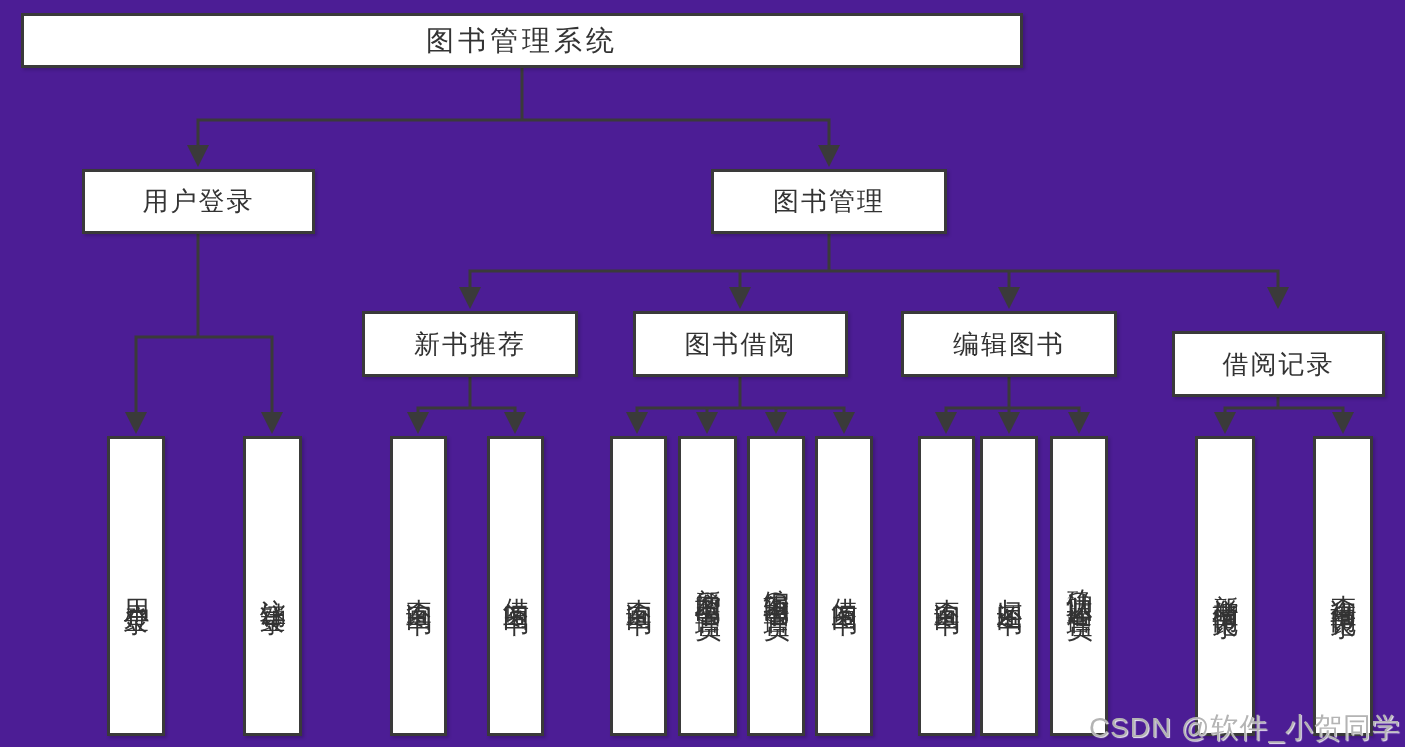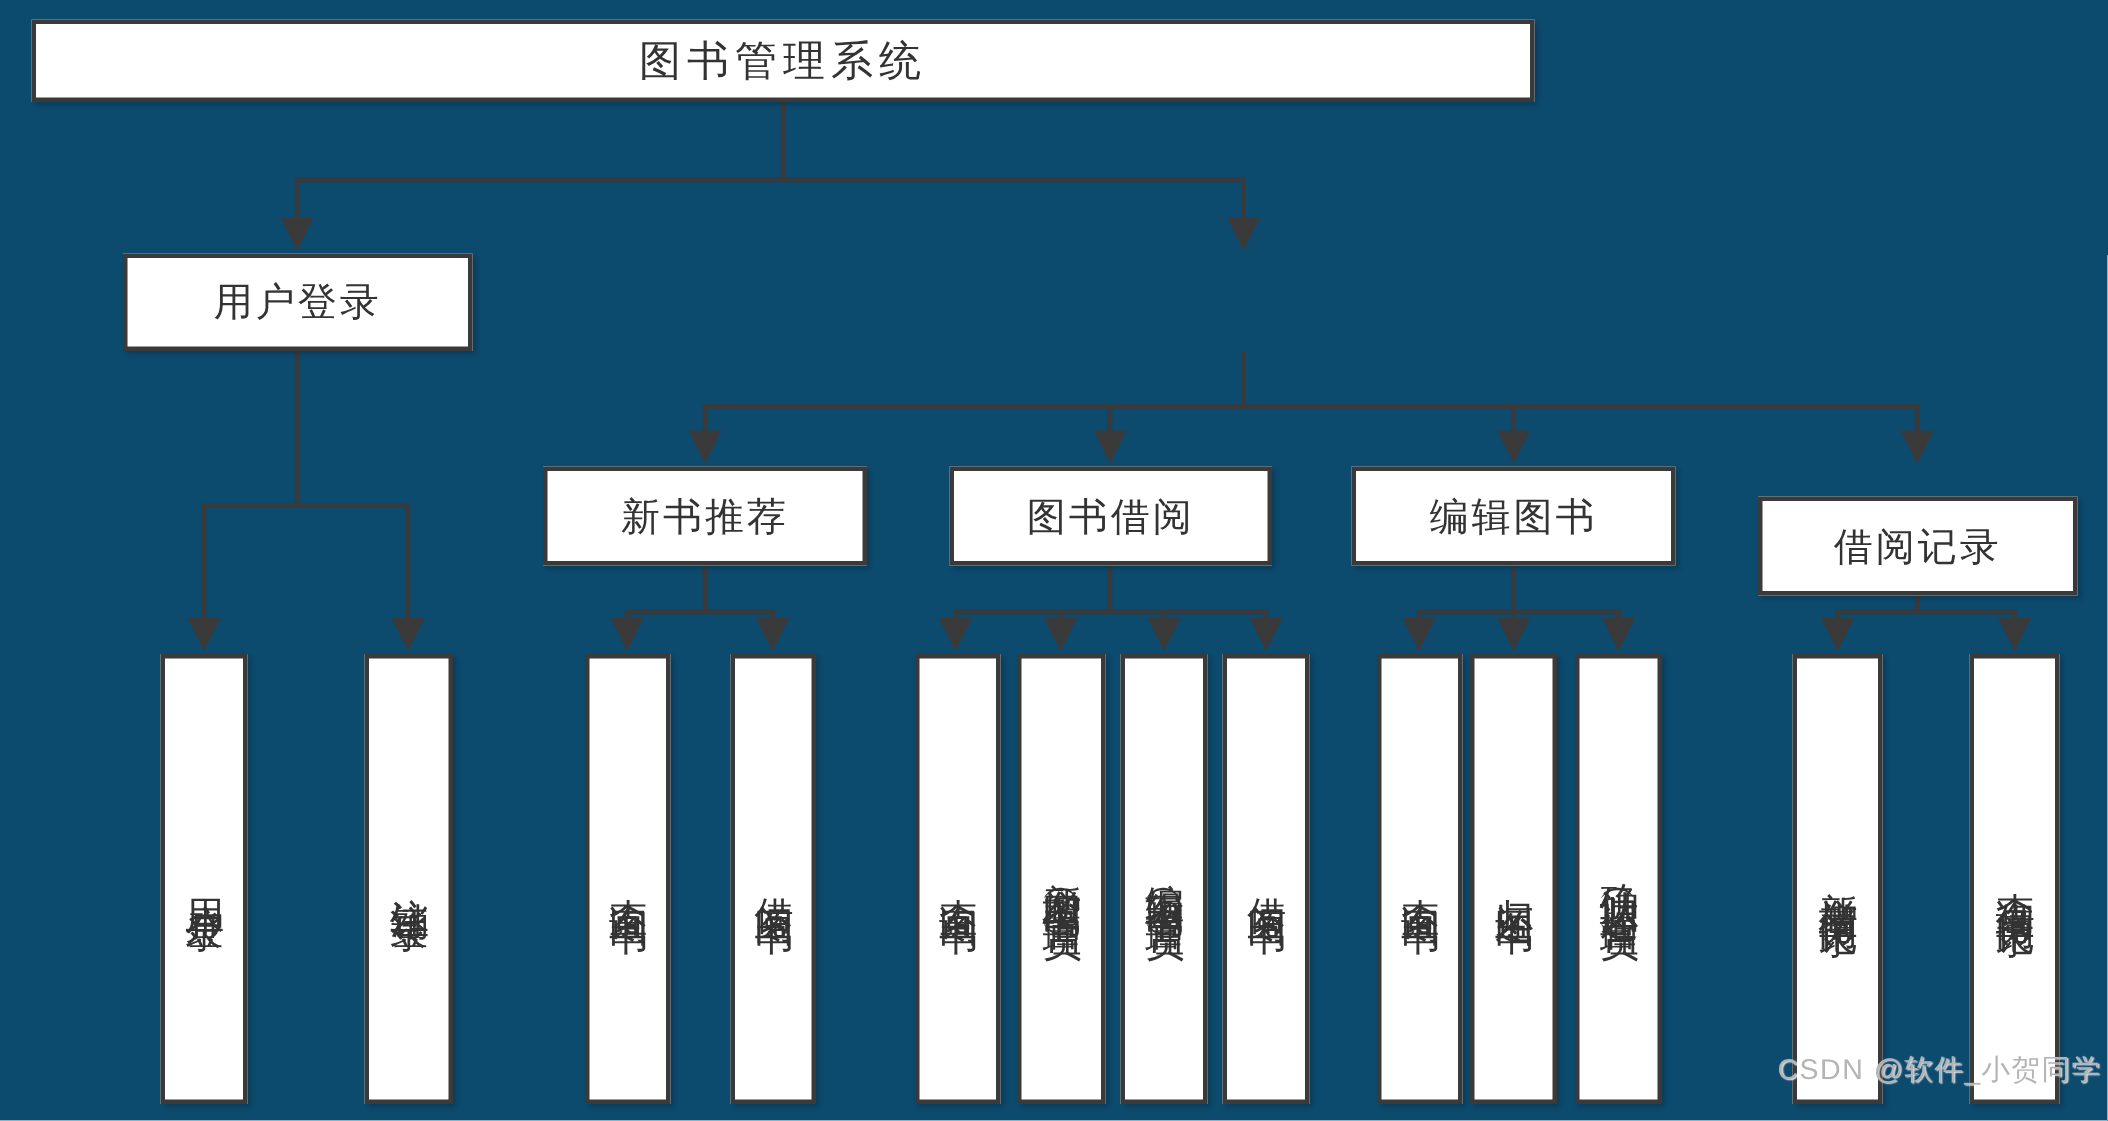--- a/index.html
+++ b/index.html
@@ -1,20 +1,20 @@
 <!DOCTYPE html>
 <html><head>
 <meta charset="utf-8">
 <style>
   html, body { margin: 0; padding: 0; background: #ffffff; }
   .stage {
     position: relative;
     width: 1405px;
     height: 747px;
-    background: #0c4a6e;
+    background: #4c1d95;
     font-family: "Liberation Sans", sans-serif;
     color: #333333;
     overflow: hidden;
   }
   .connectors {
     position: absolute;
     left: 0; top: 0;
     width: 1405px; height: 747px;
     z-index: 1;
   }
@@ -44,23 +44,23 @@
   .leaf {
     writing-mode: vertical-rl;
     text-orientation: mixed;
     font-size: 26px;
     letter-spacing: 4px;
     line-height: 1.15;
   }
   .watermark {
     position: absolute;
     right: 4px;
-    bottom: 21px;
+    bottom: 0;
     z-index: 3;
-    font-size: 19px;
+    font-size: 28px;
     letter-spacing: 1px;
     color: #b4b4b4;
     text-shadow: 1px 1px 1px rgba(255,255,255,0.9);
     white-space: nowrap;
   }
 </style>
 </head>
 <body>
 
 <div class="stage">
@@ -109,20 +109,21 @@
 
     <path d="M1278 377 V408"></path>
     <path d="M1225 414 V408 H1343 V414"></path>
     <polygon points="1214,412 1236,412 1225,434"></polygon>
     <polygon points="1332,412 1354,412 1343,434"></polygon>
   </svg>
 
   <div class="node hnode root-node" style="left:21px; top:13px; width:1002px; height:55px;">图书管理系统</div>
 
   <div class="node hnode" style="left:82px; top:169px; width:233px; height:65px;">用户登录</div>
+  <div class="node hnode" style="left:711px; top:169px; width:236px; height:65px;">图书管理</div>
 
   <div class="node hnode" style="left:633px; top:311px; width:215px; height:66px;">图书借阅</div>
   <div class="node hnode" style="left:362px; top:311px; width:216px; height:66px;">新书推荐</div>
   <div class="node hnode" style="left:901px; top:311px; width:216px; height:66px;">编辑图书</div>
   <div class="node hnode" style="left:1172px; top:311px; width:213px; height:66px;margin-top:20px;">借阅记录</div>
 
   <div class="node leaf" style="left:107px; top:436px; width:58px; height:300px;">用户登录</div>
   <div class="node leaf" style="left:243px; top:436px; width:59px; height:300px;">注销登录</div>
 
   <div class="node leaf" style="left:390px; top:436px; width:57px; height:300px;">查询图书</div>

